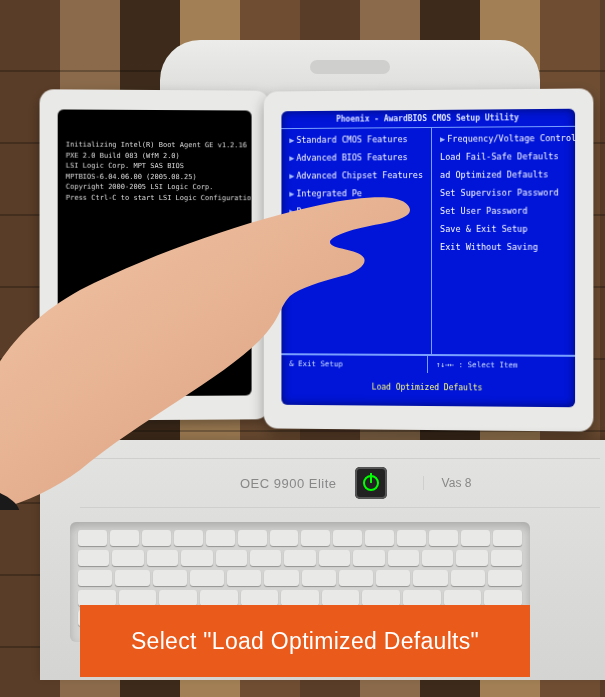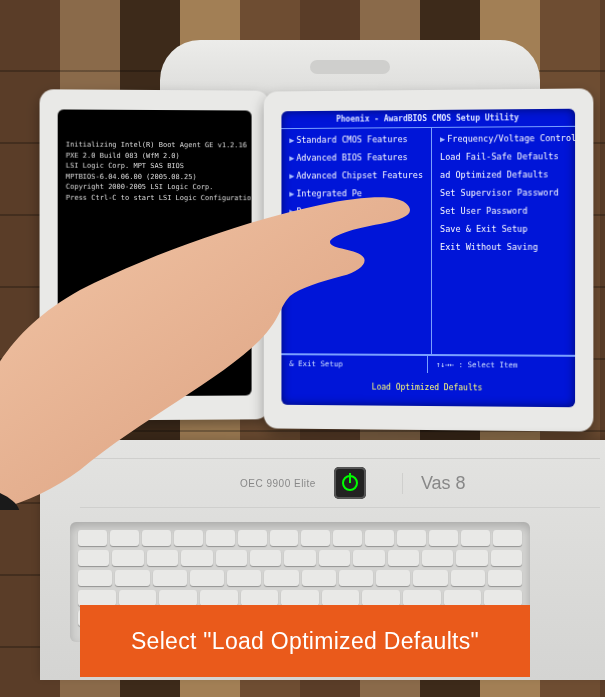--- a/index.html
+++ b/index.html
@@ -124,38 +124,38 @@
     background:linear-gradient(#e3e3e1,#d4d4d2);
     border-radius:10px 10px 0 0;
     box-shadow:0 -4px 10px rgba(0,0,0,.2);
   }
   .control-strip{
     position:absolute;top:18px;left:40px;right:40px;height:50px;
     display:flex;align-items:center;gap:18px;
     border-top:1px solid #cfcfcd;border-bottom:1px solid #cfcfcd;
   }
   .model-label{
-    font-size:10px;color:#888;letter-spacing:0.5px;
+    font-size:13px;color:#888;letter-spacing:0.5px;
     padding-left:160px;
   }
   .power-btn{
     width:32px;height:32px;border-radius:5px;background:#222;
     display:flex;align-items:center;justify-content:center;
     box-shadow:inset 0 0 0 2px #555;
   }
   .power-btn .glyph{
     width:16px;height:16px;border:2px solid #0f0;border-radius:50%;
     position:relative;
   }
   .power-btn .glyph:before{
     content:"";position:absolute;left:50%;top:-4px;transform:translateX(-50%);
     width:2px;height:10px;background:#0f0;
   }
   .vas-label{
-    font-size:18px;color:#888;margin-left:18px;
+    font-size:12px;color:#888;margin-left:18px;
     padding-left:18px;border-left:1px solid #cfcfcd;
   }
   .keyboard{
     position:absolute;top:82px;left:30px;right:110px;height:120px;
     background:#d4d4d2;border-radius:6px;
     box-shadow:inset 0 4px 10px rgba(0,0,0,.2);
     overflow:hidden;
     padding:8px;
     display:flex;flex-direction:column;gap:4px;
   }

